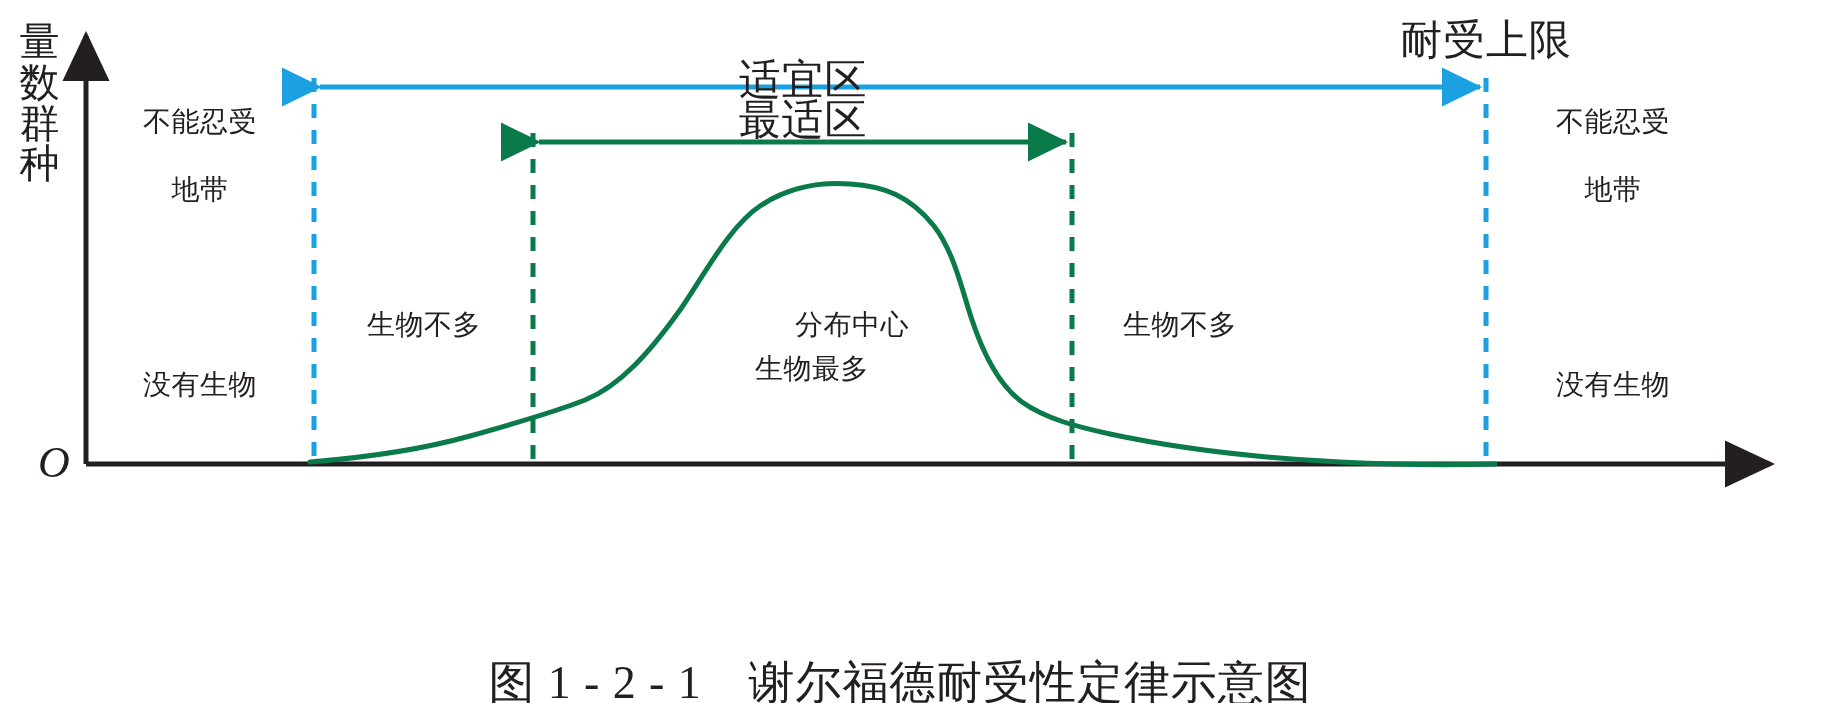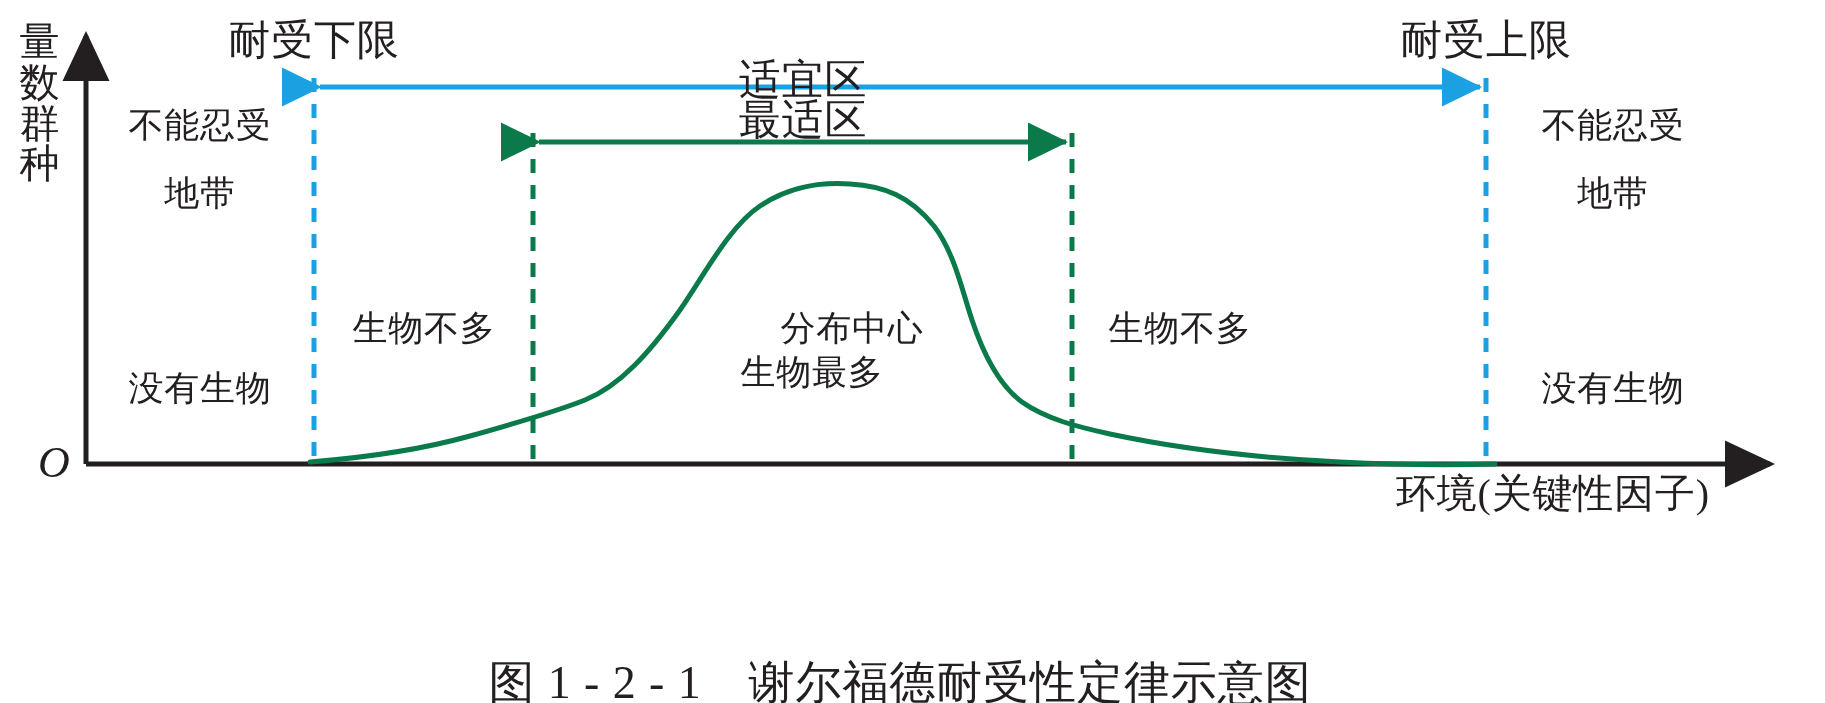--- a/index.html
+++ b/index.html
@@ -21,21 +21,21 @@
     width: 1825px;
     height: 703px;
   }
   .lbl {
     position: absolute;
     white-space: nowrap;
     color: #231f20;
     line-height: 1.18;
     letter-spacing: 0.02em;
   }
-  .cn-big   { font-size: 35px; }
+  .cn-big   { font-size: 28px; }
   .cn-mid   { font-size: 42px; }
   .cn-axis  { font-size: 40px; }
   .caption  { font-size: 46px; margin-top: 44px; }
   .center   { text-align: center; transform: translateX(-50%); }
 
   
   #y-axis-title {
     position: absolute;
     left: 14px;
     top: 22px;
@@ -119,23 +119,21 @@
 
   <div id="y-axis-title">
     <span>量</span>
     <span>数</span>
     <span>群</span>
     <span>种</span>
   </div>
 
   <div id="origin-label">O</div>
 
-  <div class="lbl cn-axis" style="left:1396px; top:470px;">环境(关键性因子)</div>
 
-  <div class="lbl cn-mid center" style="left:314px; top:16px;">耐受下限</div>
 
   <div class="lbl cn-mid center" style="left:1486px; top:16px;font-family:Liberation Serif, serif;">耐受上限</div>
 
   <div class="lbl cn-mid center" style="left:803px; top:16px;margin-top:40px;">适宜区</div>
 
   <div class="lbl cn-mid center" style="left:803px; top:96px;text-align:center;">最适区</div>
 
   <div class="lbl cn-big center" style="left:200px; top:105px;">不能忍受</div>
   <div class="lbl cn-big center" style="left:200px; top:173px;">地带</div>
 

